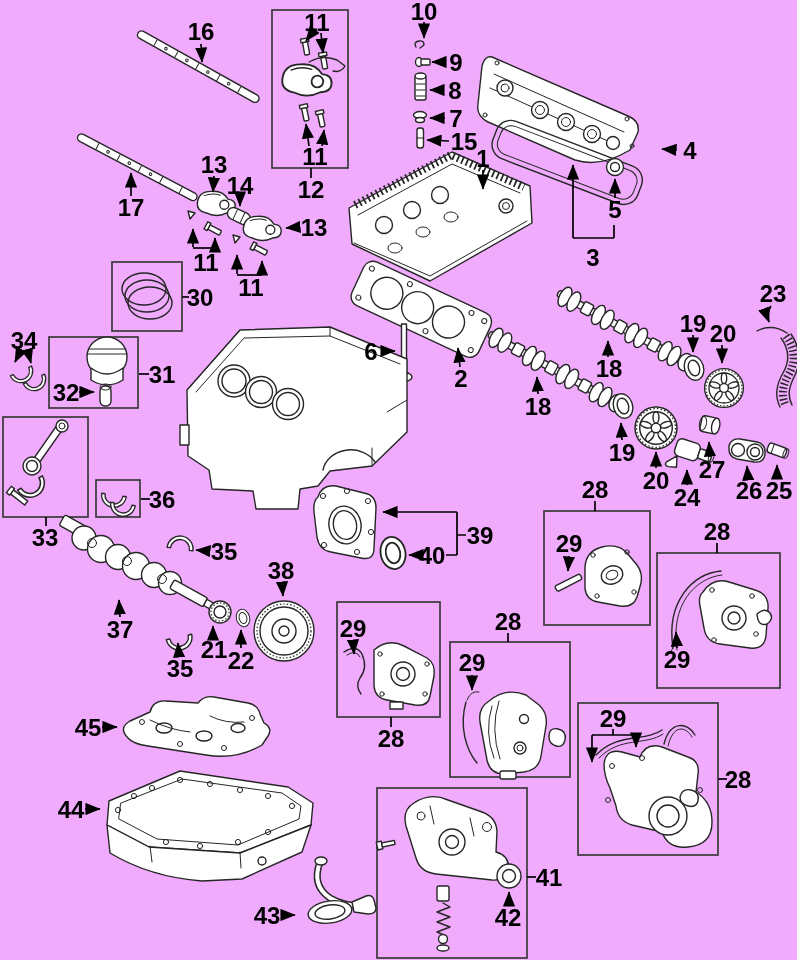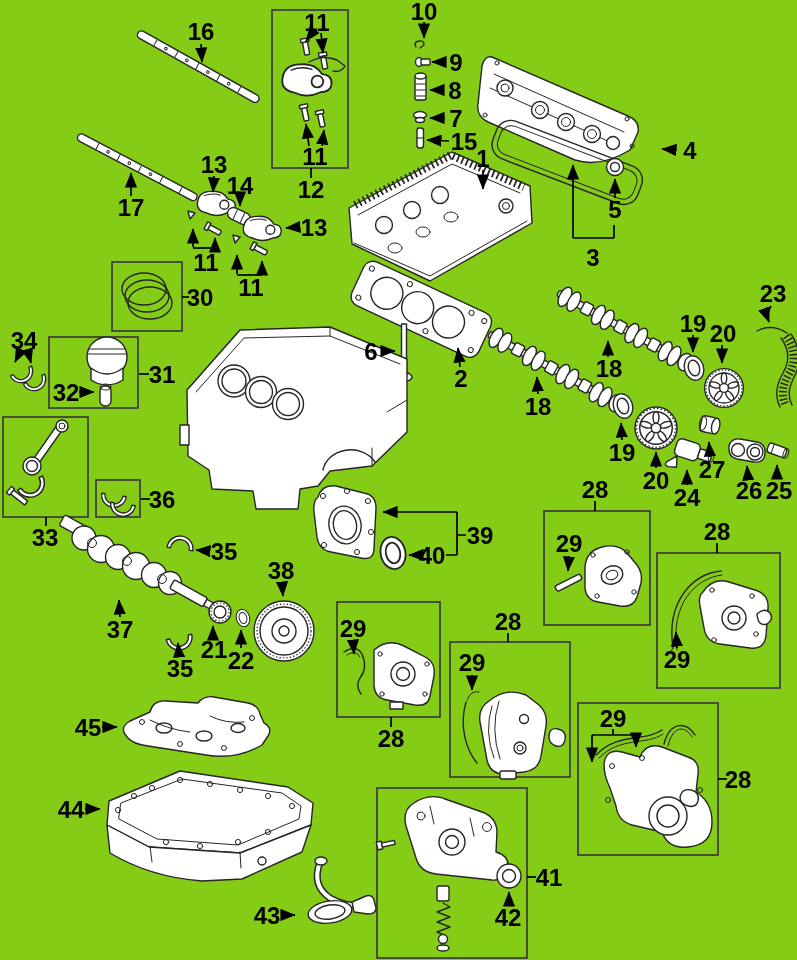--- a/index.html
+++ b/index.html
@@ -1,16 +1,16 @@
 <!DOCTYPE html>
 <html><head>
 <meta charset="utf-8">
 <style>
   html,body{margin:0;padding:0;background:#fff}
-  .stage{position:relative;width:797px;height:960px;background:#84cc16;overflow:hidden;
+  .stage{position:relative;width:797px;height:960px;background:#f0abfc;overflow:hidden;
          font-family:"Liberation Sans",sans-serif}
   svg{display:block}
   .ln{fill:none;stroke:#262626;stroke-width:1.4;stroke-linecap:round;stroke-linejoin:round}
   .fw{fill:#fff;stroke:#262626;stroke-width:1.4;stroke-linejoin:round}
   .thin{stroke-width:1}
   .box{fill:none;stroke:#3a3a3a;stroke-width:1.7}
   .ldr{fill:none;stroke:#000;stroke-width:1.7}
   .co{font:700 24px "Liberation Sans",sans-serif;fill:#000;text-anchor:middle;dominant-baseline:central}
   .teeth{fill:none;stroke:#262626;stroke-width:8;stroke-dasharray:1.5 2.4}
   .hatch{fill:none;stroke:#262626;stroke-width:8;stroke-dasharray:1.8 3}

